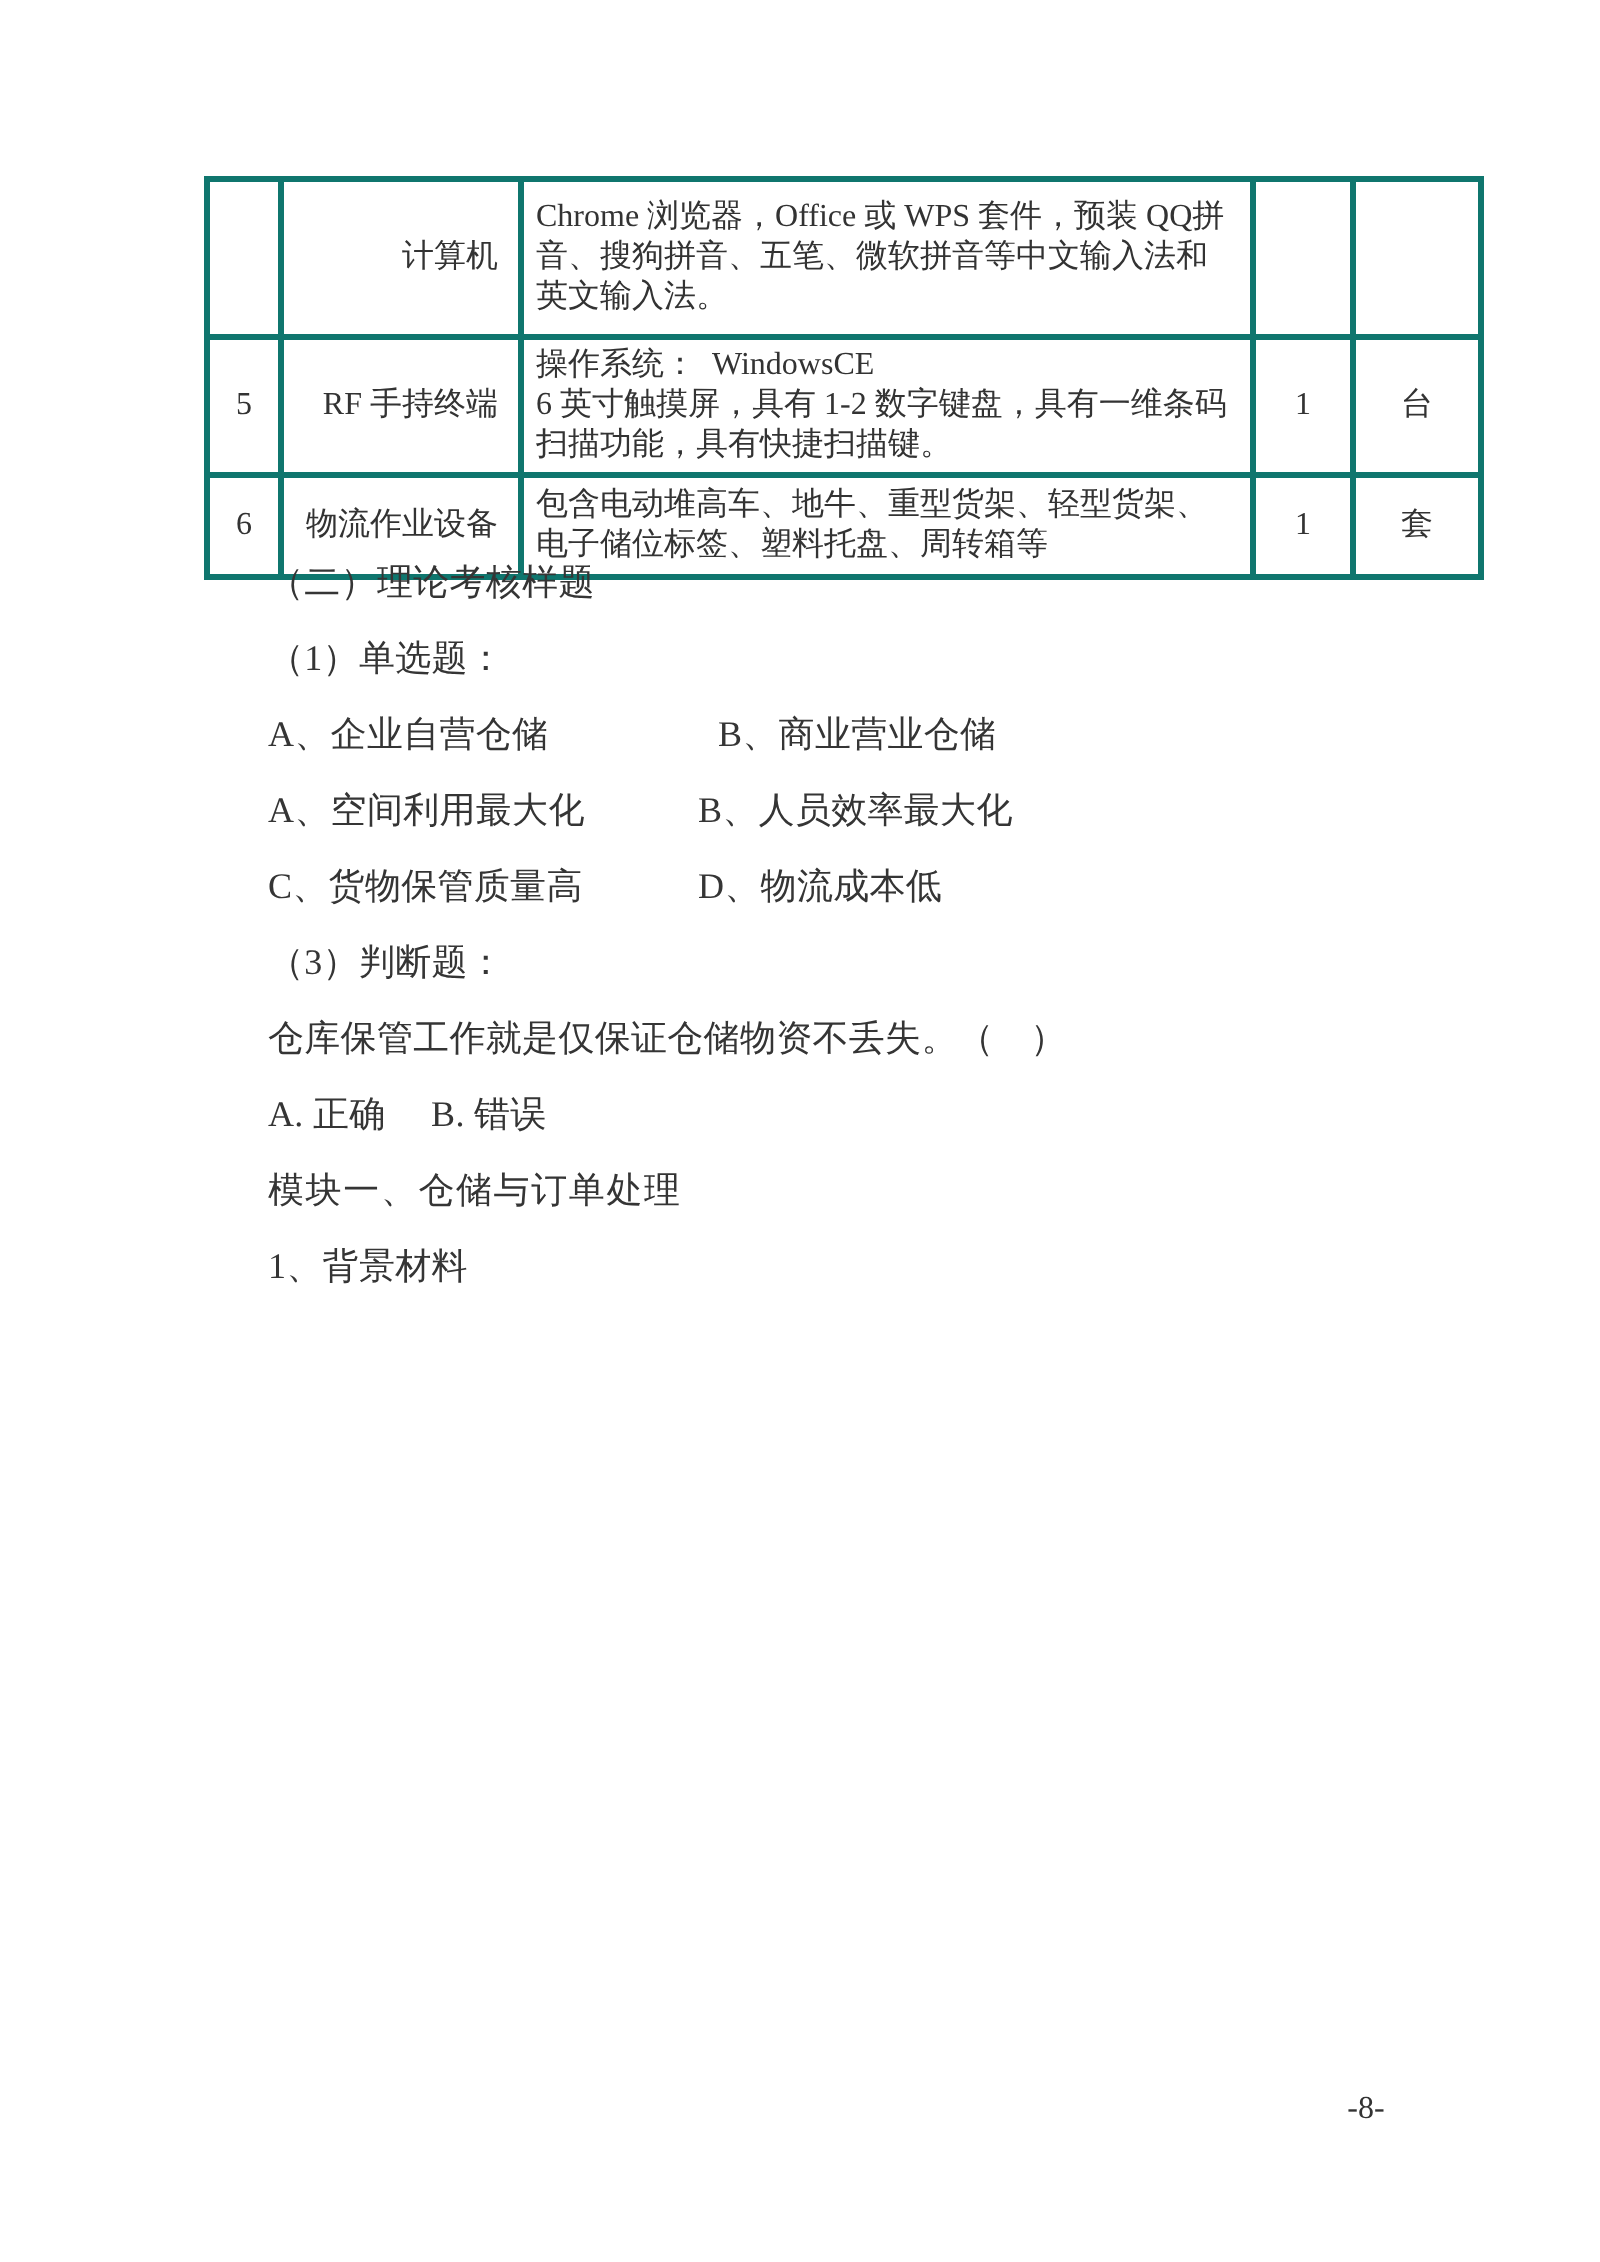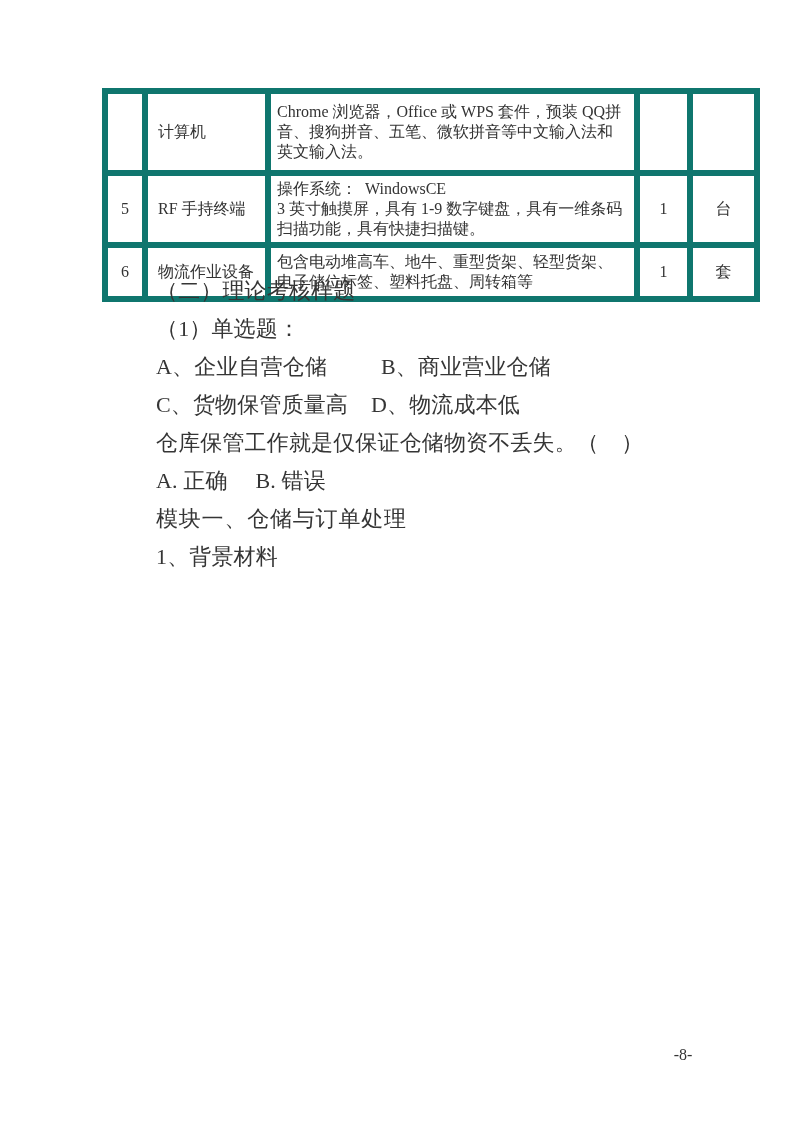--- a/index.html
+++ b/index.html
@@ -19,40 +19,40 @@
     left: 102px;
     top: 88px;
     width: 584px;
     border-collapse: collapse;
     table-layout: fixed;
     font-size: 16px;
     line-height: 20px;
     color: #333333;
   }
   table.equip td {
-    border: 6px solid #0f766e;
+    border: 3px solid #0f766e;
     vertical-align: middle;
     margin-top: 47px;
   }
   td.c-num  { width: 32px;  text-align: center; }
-  td.c-name { width: 97px;  text-align: left; padding: 0 10px; }
+  td.c-name { width: 97px;  text-align: right; padding: 0 10px; }
   td.c-desc { width: 351px; text-align: left; padding: 3px 6px; white-space: pre-wrap; }
   td.c-qty  { width: 45px;  text-align: center; }
   td.c-unit { width: 59px;  text-align: center; }
   tr.r1 td { height: 70px; }
   tr.r2 td { height: 58px; }
   tr.r3 td { height: 42px; }
 
   
   .body-text {
     position: absolute;
-    left: 118px;
+    left: 96px;
     top: 272px;
     width: 598px;
-    font-size: 22px;
+    font-size: 18px;
     letter-spacing: 0.15px;
     line-height: 38px;
   }
   .body-text p { margin: 0; white-space: pre-wrap; }
   .ind  { text-indent: 38px; }
   .para { text-indent: 38px; text-align: justify; }
   .opt-row { padding-left: 38px; }
   .optcol  { display: inline-block; }
   .w1 { width: 225px; }
   .w2 { width: 215px; }
@@ -79,39 +79,41 @@
         <td class="c-num"></td>
         <td class="c-name">计算机</td>
         <td class="c-desc">Chrome 浏览器，Office 或 WPS 套件，预装 QQ拼音、搜狗拼音、五笔、微软拼音等中文输入法和英文输入法。</td>
         <td class="c-qty"></td>
         <td class="c-unit"></td>
       </tr>
       <tr class="r2">
         <td class="c-num">5</td>
         <td class="c-name">RF 手持终端</td>
         <td class="c-desc">操作系统：  WindowsCE
-3 英寸触摸屏，具有 1-9 数字键盘，具有一维条码扫描功能，具有快捷扫描键。</td>
+6 英寸触摸屏，具有 1-2 数字键盘，具有一维条码扫描功能，具有快捷扫描键。</td>
         <td class="c-qty">1</td>
         <td class="c-unit">台</td>
       </tr>
       <tr class="r3">
         <td class="c-num">6</td>
         <td class="c-name">物流作业设备</td>
         <td class="c-desc">包含电动堆高车、地牛、重型货架、轻型货架、电子储位标签、塑料托盘、周转箱等</td>
         <td class="c-qty">1</td>
         <td class="c-unit">套</td>
       </tr>
     </tbody>
   </table>
 
   <div class="body-text">
     <p class="ind">（二）理论考核样题</p>
     <p class="ind">（1）单选题：</p>
     <p class="opt-row"><span class="optcol w1">A、企业自营仓储</span><span>B、商业营业仓储</span></p>
+    <p class="opt-row"><span class="optcol w2">A、空间利用最大化</span><span>B、人员效率最大化</span></p>
     <p class="opt-row"><span class="optcol w2">C、货物保管质量高</span><span>D、物流成本低</span></p>
+    <p class="ind">（3）判断题：</p>
     <p class="ind">仓库保管工作就是仅保证仓储物资不丢失。（　）</p>
     <p class="ind">A. 正确　 B. 错误</p>
     <p class="ind hei">模块一、仓储与订单处理</p>
     <p class="ind">1、背景材料</p>
   </div>
 
   <div class="page-number">-8-</div>
 
 </div>
 

